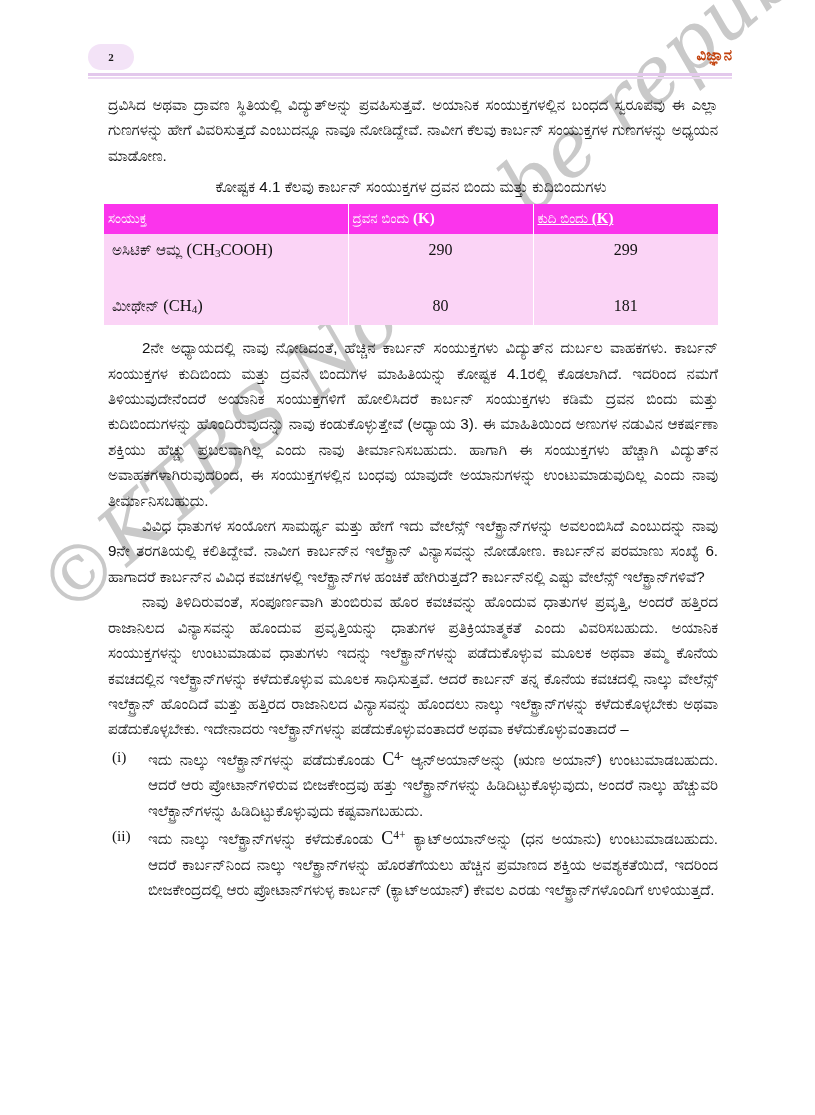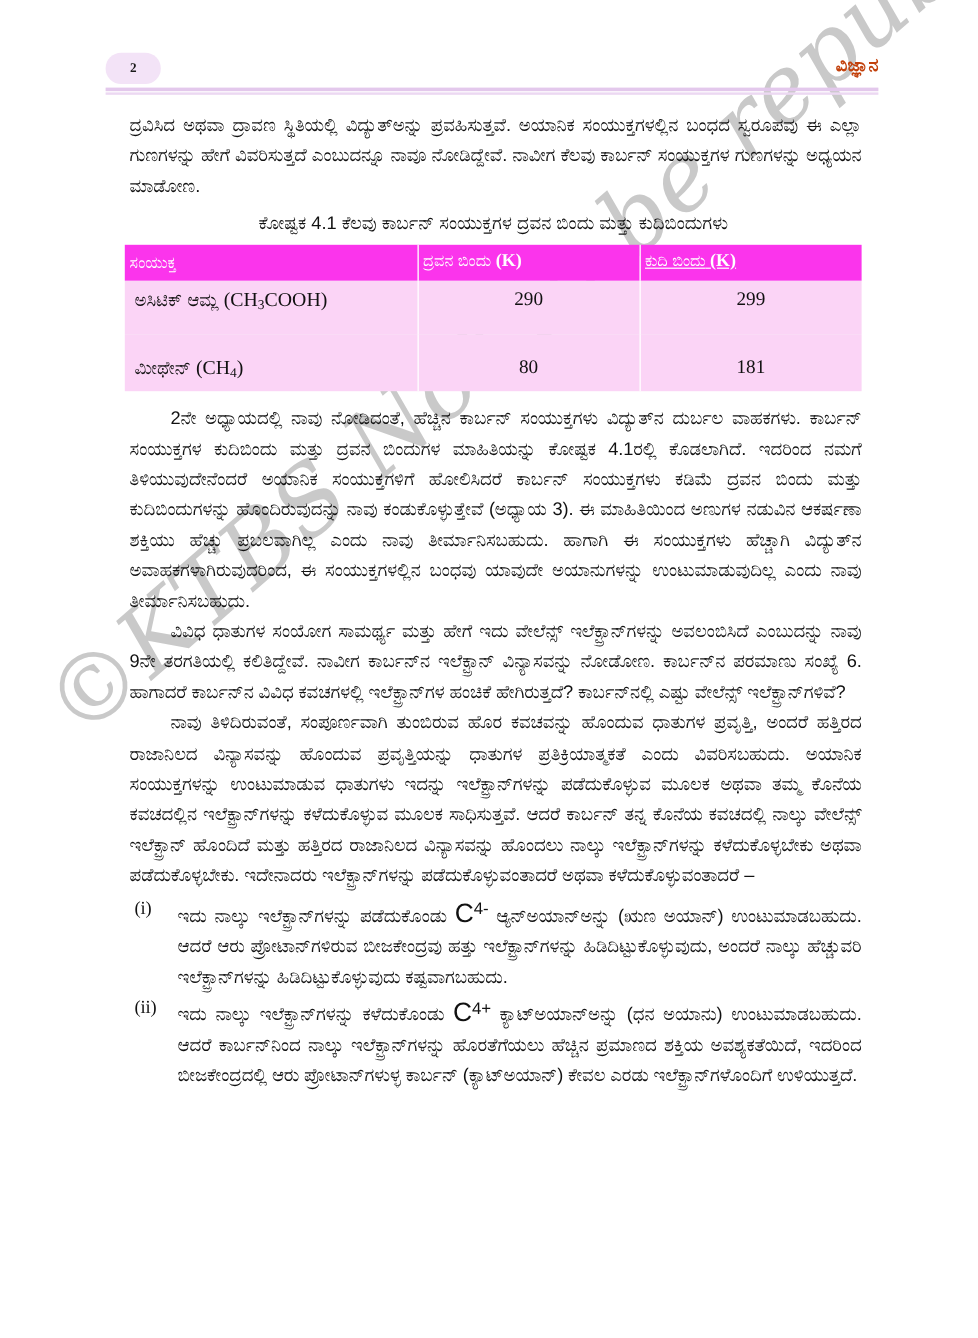--- a/index.html
+++ b/index.html
@@ -225,22 +225,22 @@
   ol.roman-list li .marker {
     position: absolute;
     left: 8px;
     top: 0;
     width: 34px;
     text-align: left;
     font-family: "Liberation Serif", "DejaVu Serif", serif;
     font-size: 15.4px;
   }
   .ion-sym {
-    font-family: Liberation Sans, sans-serif;
-    font-size: 22px;
+    font-family: Liberation Serif, serif;
+    font-size: 18px;
   }
   .ion-sym sup {
     font-size: 64%;
     vertical-align: 0.45em;
   }
 </style>
 </head>
 <body>
 
 <div id="page">

